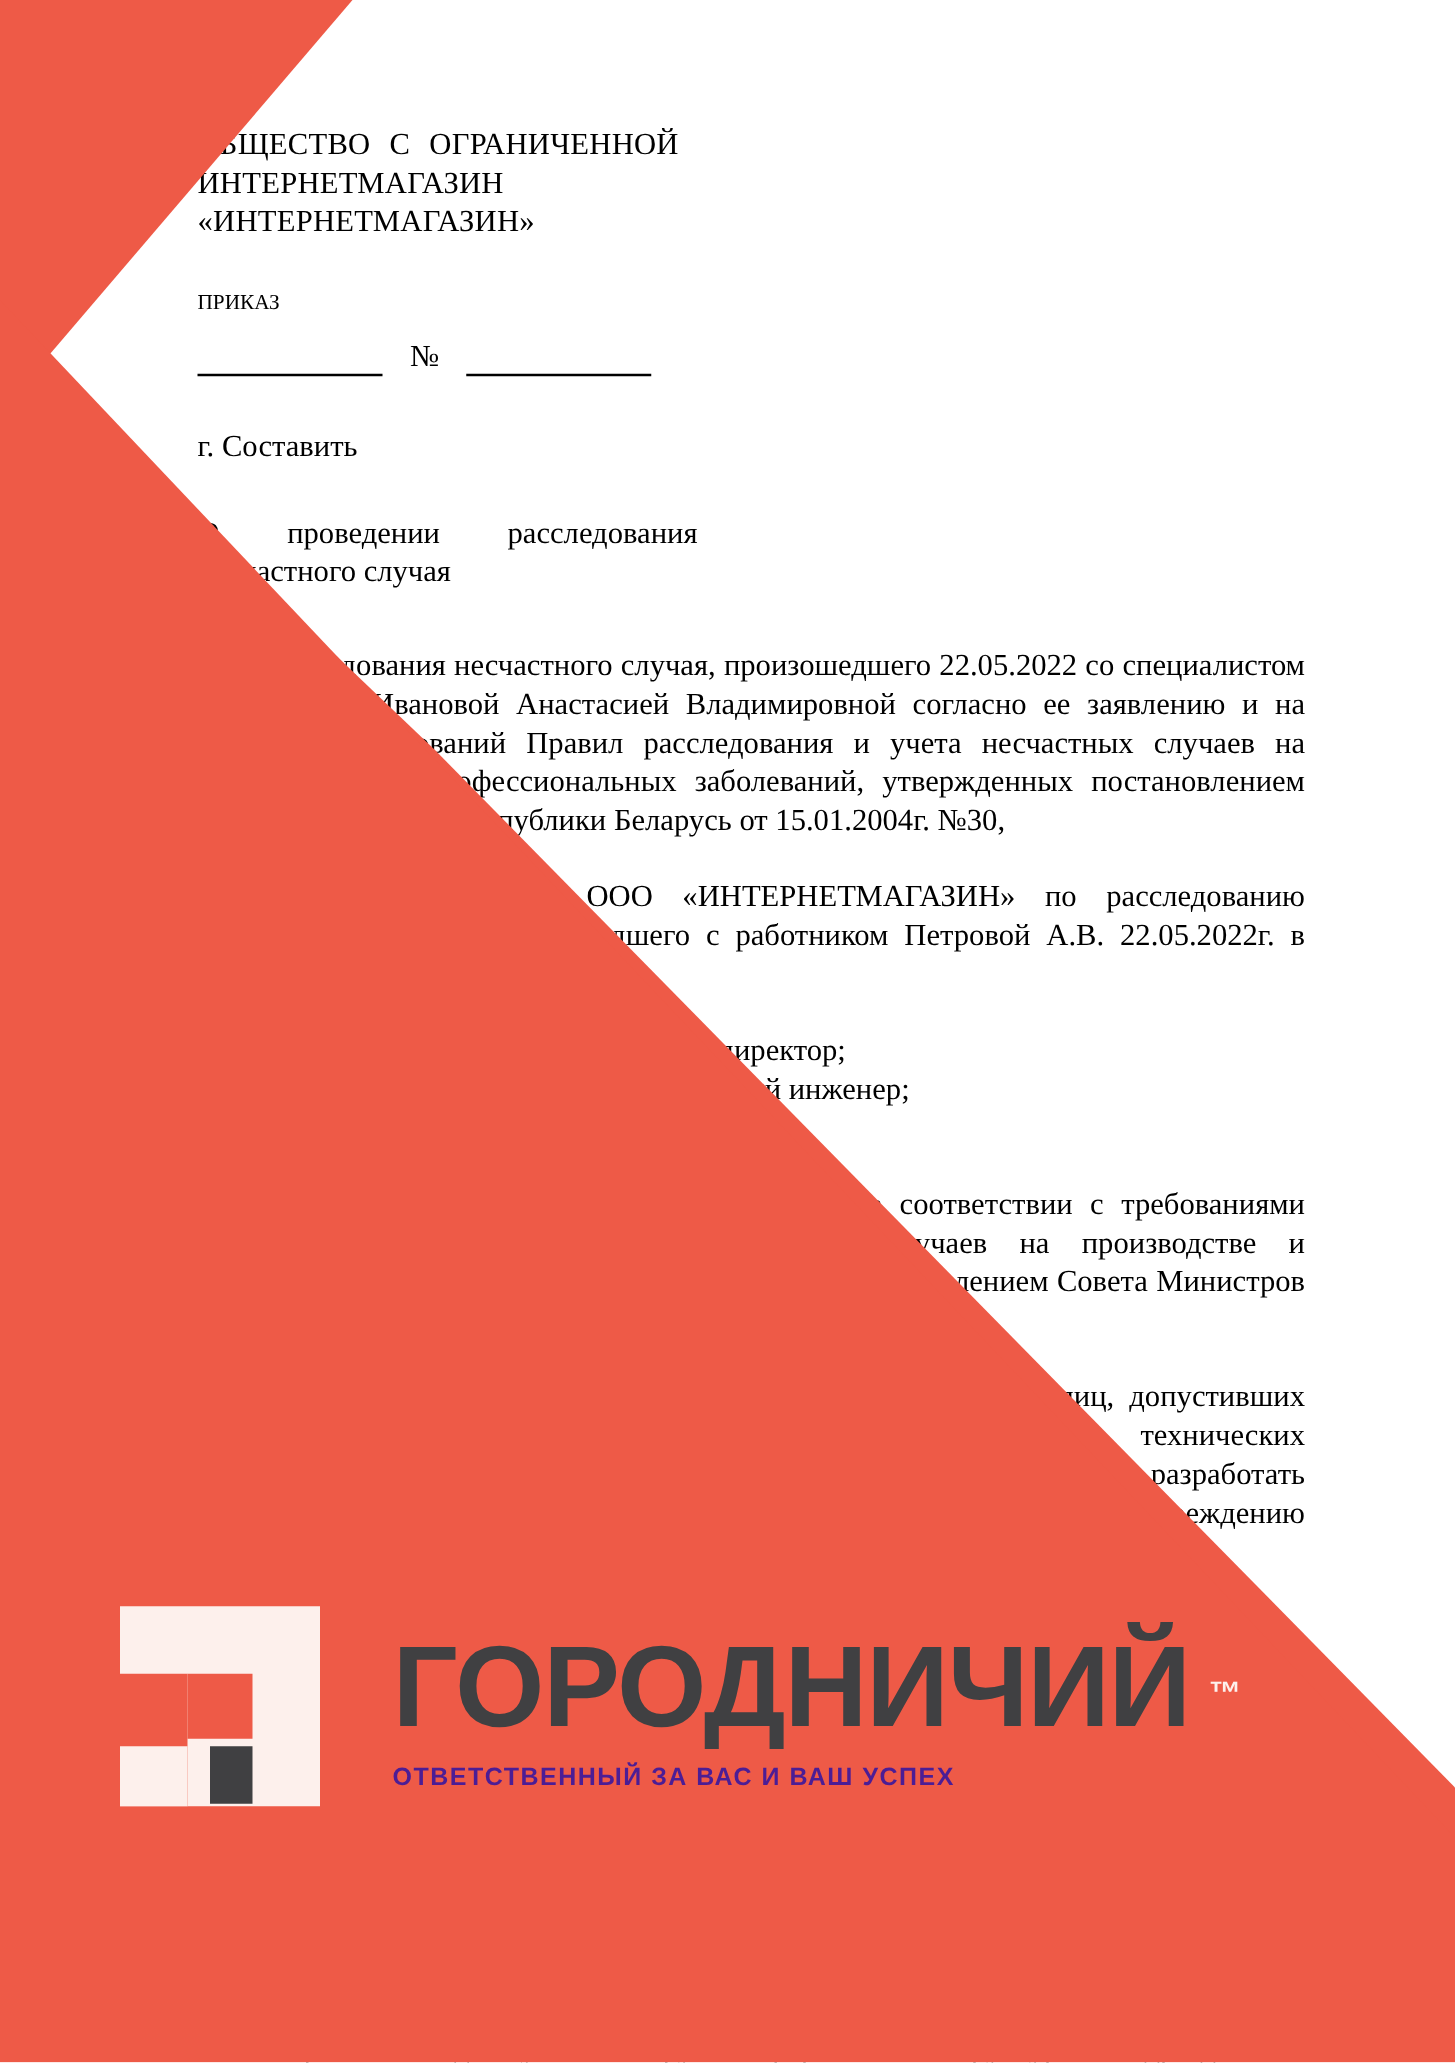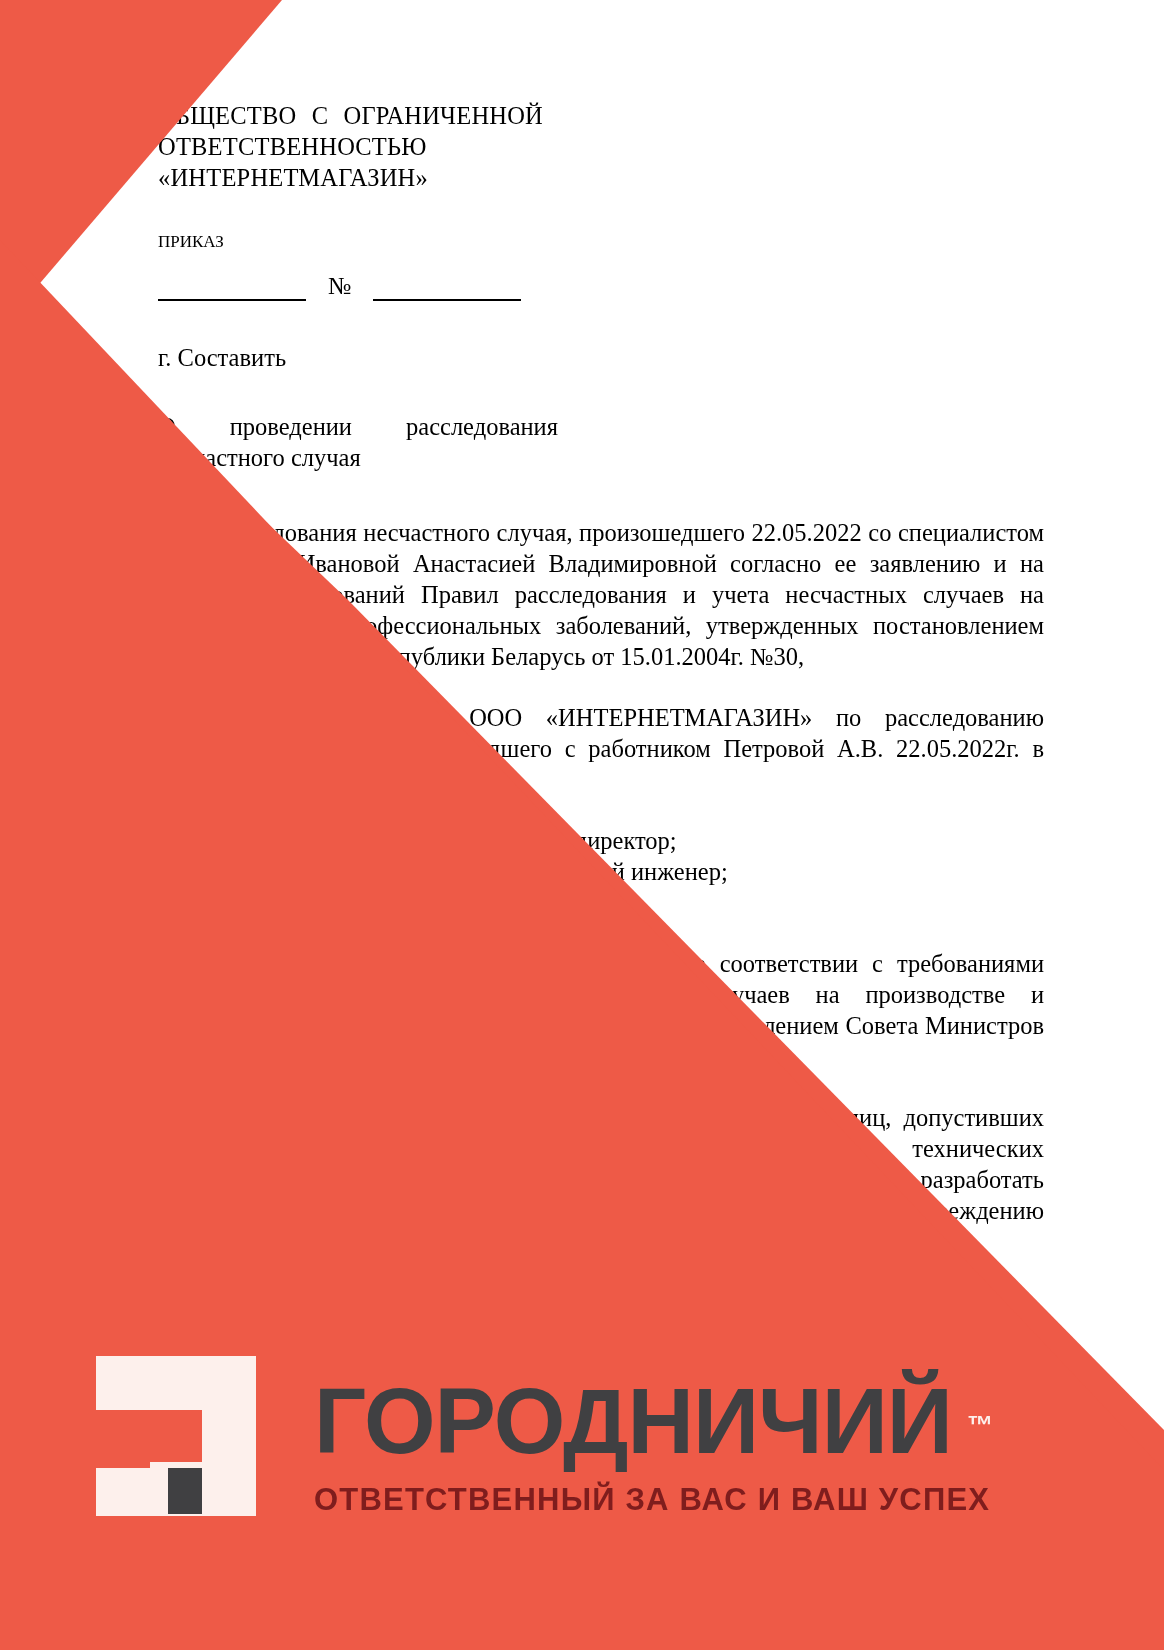--- a/index.html
+++ b/index.html
@@ -120,21 +120,21 @@
     width: 1164px;
     height: 1650px;
     z-index: 5;
     pointer-events: none;
   }
 
   
   .brand {
     position: absolute;
     left: 96px;
-    top: 1356px;
+    top: 1285px;
     z-index: 8;
     display: flex;
     align-items: flex-start;
   }
   .mark {
     position: relative;
     width: 160px;
     height: 160px;
     flex: 0 0 160px;
   }
@@ -188,37 +188,37 @@
     font-weight: bold;
     font-size: 26px;
     color: #fdf0ec;
     position: absolute;
     right: -40px;
     top: 4px;
   }
   .tagline {
     font-family: "Liberation Sans", "DejaVu Sans", sans-serif;
     font-weight: bold;
-    font-size: 31px;
+    font-size: 20px;
     letter-spacing: 1.2px;
-    color: #7f1d1d;
+    color: #4c1d95;
     margin-top: 14px;
   }
 </style>
 </head>
 <body>
 
 <div class="page">
 
   <div class="doc">
     <div class="doc-inner">
 
       <div class="org-title">
         <span class="l1">ОБЩЕСТВО С ОГРАНИЧЕННОЙ</span>
-        <span class="l2">ОТВЕТСТВЕННОСТЬЮ</span>
+        <span class="l2">ИНТЕРНЕТМАГАЗИН</span>
         <span class="l3">«ИНТЕРНЕТМАГАЗИН»</span>
       </div>
 
       <div class="order-word">ПРИКАЗ</div>
 
       <div class="blank-line-row">
         <span class="blank blank-a"></span>
         <span class="numsign">№</span>
         <span class="blank blank-b"></span>
       </div>

